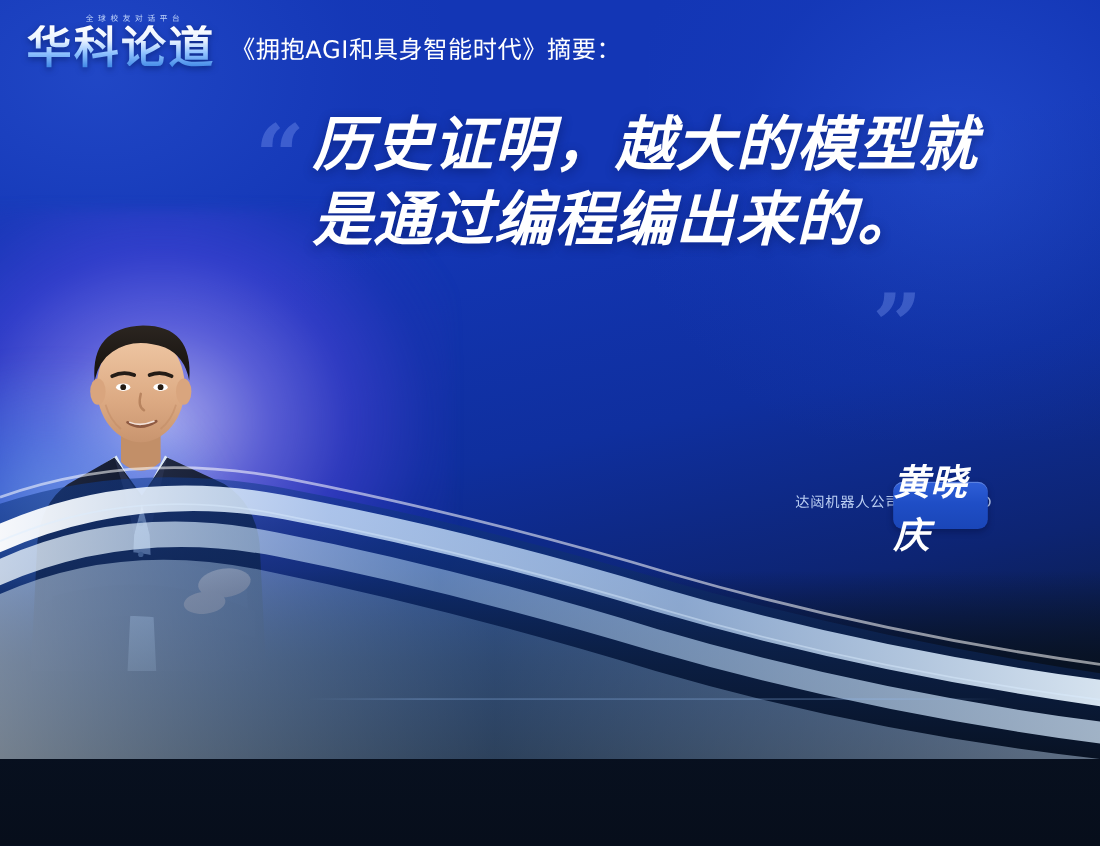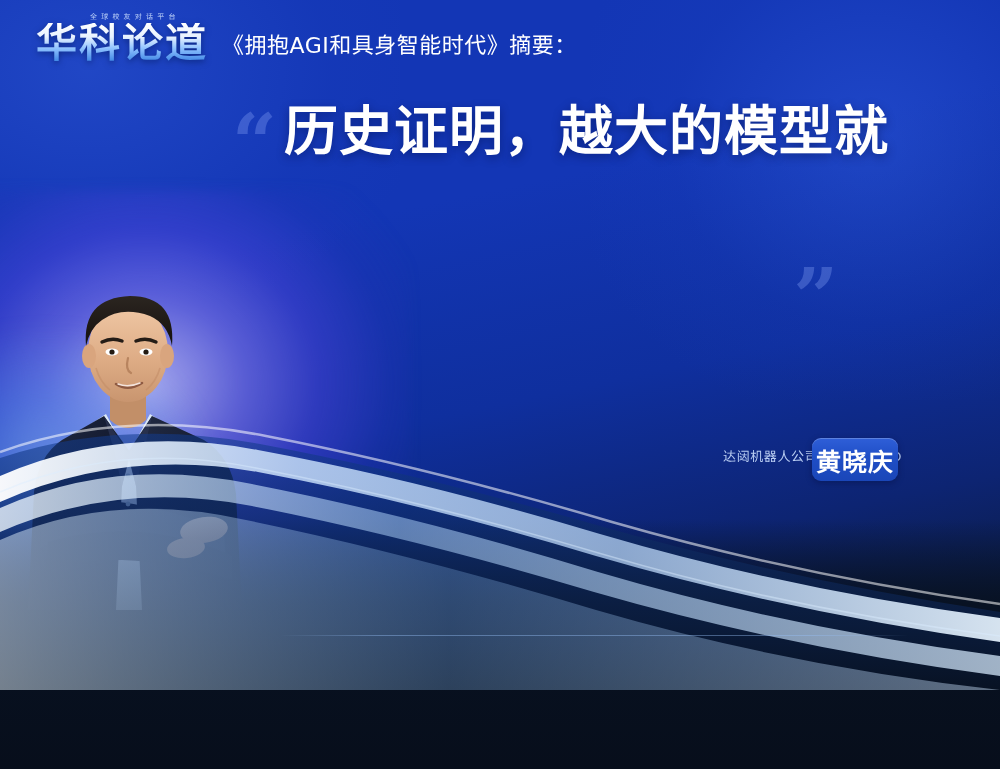--- a/index.html
+++ b/index.html
@@ -64,21 +64,21 @@
   .waves svg { display:block; width:1000px; height:310px; }
 
   
   .divider {
     position:absolute; left:280px; top:635px; width:628px; height:1px;
     background:linear-gradient(90deg,rgba(150,185,240,0) 0%,rgba(150,190,245,0.42) 16%,rgba(150,190,245,0.42) 84%,rgba(150,185,240,0) 100%);
   }
 
   
   .header {
-    position:absolute; left:36px; top:14px;
+    position:absolute; left:24px; top:14px;
     display:flex; align-items:flex-end; gap:14px;justify-content:space-between;
   }
   .brand { position:relative; }
   .brand-tag {
     position:absolute; left:54px; top:-3px;
     font-size:7px; letter-spacing:4.2px;
     color:#cfe2ff; opacity:.9;
     font-family:"Liberation Sans","DejaVu Sans",sans-serif;
     white-space:nowrap;
   }
@@ -111,20 +111,21 @@
   .qmark.close { right:136px; top:160px; }
   .quote-lines {
     position:relative; padding-left:52px;
   }
   .qline {
     font-size:54px; line-height:68px;
     font-weight:bold; color:#ffffff;
     letter-spacing:1px; white-space:nowrap;
     font-family:"DejaVu Sans","Liberation Sans",sans-serif;
     text-shadow:0 3px 10px rgba(0,15,70,.45);
+    font-style:italic;
   }
 
   
   .attrib {
     position:absolute; right:98px; top:446px;
     display:flex; align-items:center; gap:18px;
   }
   .attrib-role {
     font-size:13px; color:#b9cdf2; letter-spacing:.6px;
     font-family:"DejaVu Sans","Liberation Sans",sans-serif;
@@ -132,22 +133,23 @@
   }
   .name-badge {
     position:absolute; left:812px; top:438px;
     width:86px; height:43px;
     border-radius:9px;
     background:linear-gradient(180deg,#2f5fd8 0%,#1f4ec6 45%,#1a46b8 100%);
     box-shadow:inset 0 1px 0 rgba(255,255,255,.22), 0 2px 6px rgba(0,10,50,.35);
     display:flex; align-items:center; justify-content:center;
   }
   .name-badge span {
-    font-size:25px; font-weight:bold; color:#ffffff; letter-spacing:1px;
-    font-family:"DejaVu Sans","Liberation Sans",sans-serif;
+    font-size:33px; font-weight:bold; color:#ffffff; letter-spacing:1px;
+    font-family:"DejaVu Sans","Liberation Sans",sans-serif;
+    font-style:italic;
   }
 
   
   .portrait { position:absolute; left:18px; top:280px; width:240px; height:330px; }
 
   
   .footer { position:absolute; left:0; right:0; top:640px; height:129px; }
 </style>
 </head>
 <body>
@@ -281,20 +283,21 @@
       <div class="brand-name">华科论道</div>
     </div>
     <div class="subject">《拥抱AGI和具身智能时代》摘要：</div>
   </div>
 
   <div class="quote-wrap">
     <div class="qmark open">“</div>
     <div class="qmark close">”</div>
     <div class="quote-lines">
       <div class="qline">历史证明，越大的模型就</div>
+      <div class="qline">是通过编程编出来的。</div>
     </div>
   </div>
 
   <div class="attrib">
     <div class="attrib-role">达闼机器人公司董事长兼CEO</div>
   </div>
   <div class="name-badge">
     <span>黄晓庆</span>
   </div>
 

